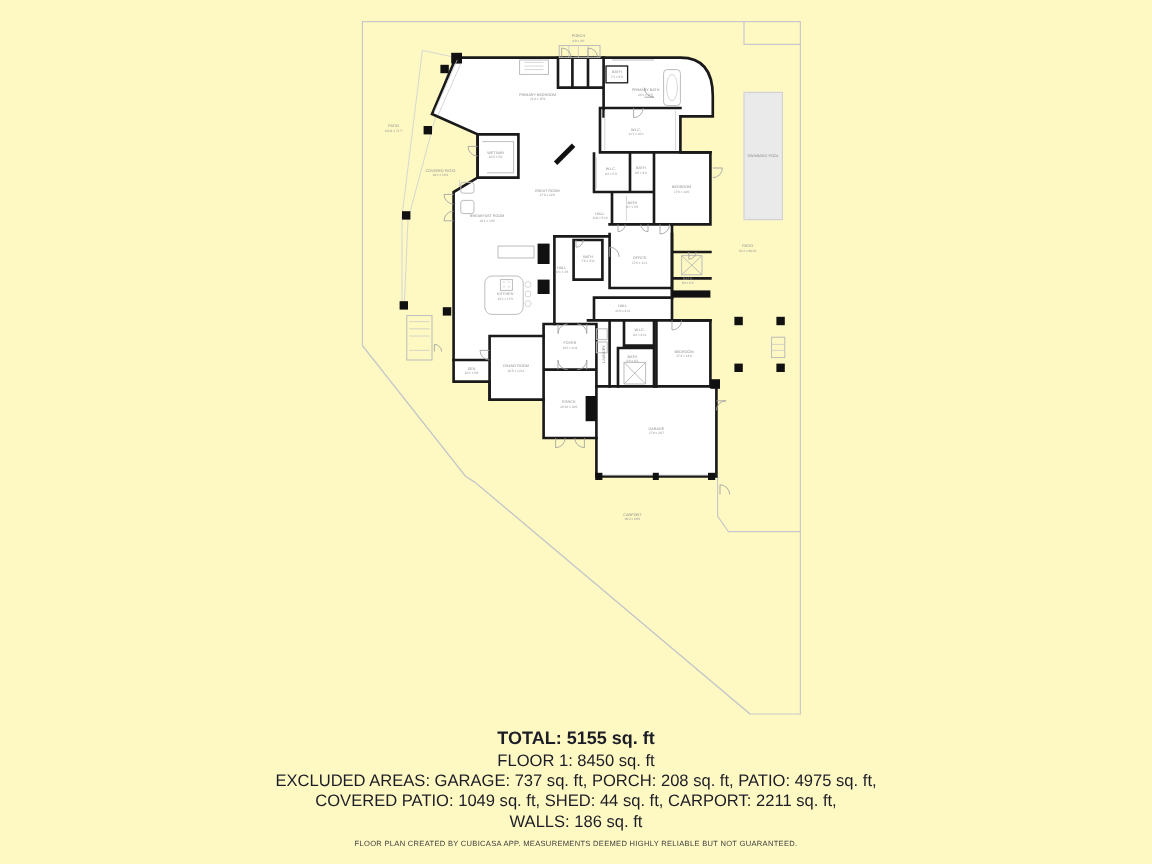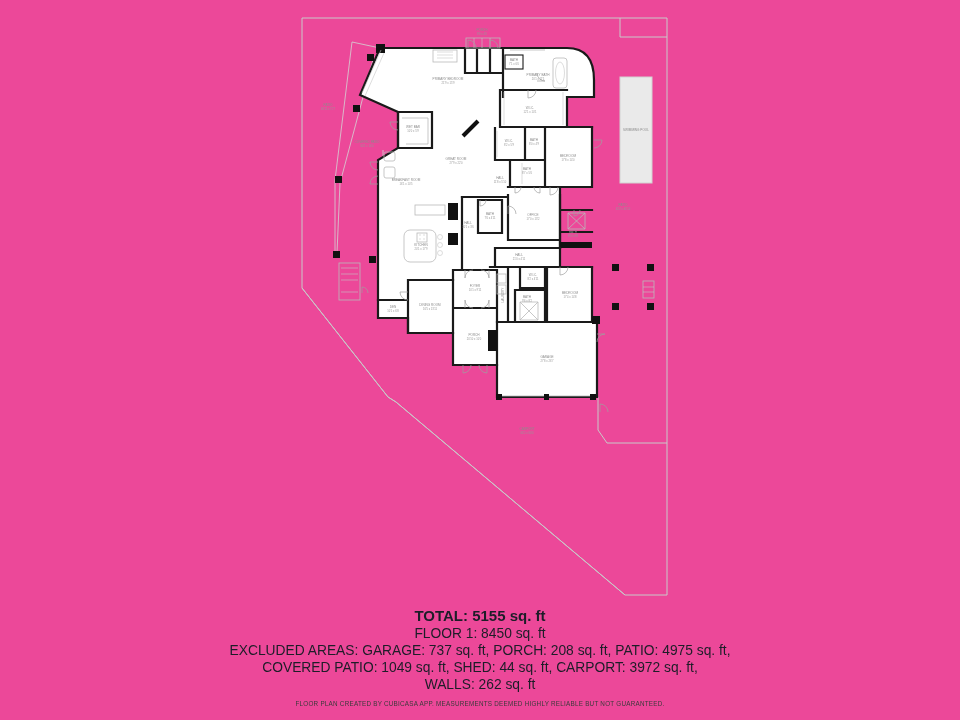--- a/index.html
+++ b/index.html
@@ -1,16 +1,16 @@
 <!DOCTYPE html>
 <html><head>
 <meta charset="utf-8">
 <style>
   html,body{margin:0;padding:0;background:#ffffff;}
-  .stage{position:relative;width:960px;height:720px;background:#ec4899;overflow:hidden;
+  .stage{position:relative;width:960px;height:720px;background:#fef9c3;overflow:hidden;
          font-family:"Liberation Sans",sans-serif;}
   .plan-svg{position:absolute;left:0;top:0;width:960px;height:720px;}
   .summary{position:absolute;top:606px;left:0;width:960px;text-align:center;
            color:#1d1d28;font-size:13.8px;line-height:17px;}
   .summary .total{font-size:15px;font-weight:bold;line-height:19px;}
   .disclaimer{position:absolute;top:700px;left:0;width:960px;text-align:center;
               color:#3a3a3a;font-size:6.3px;letter-spacing:0.25px;}
   
   .boundary{stroke:#c9c9c9;stroke-width:1;fill:none;}
   .boundary-thin{stroke:#d4d4d4;stroke-width:0.8;fill:none;}
@@ -206,18 +206,18 @@
         <text x="474" y="336" class="room-label"><tspan x="474">PORCH</tspan><tspan x="474" dy="3.6" class="dims">20'10 x 10'0</tspan></text>
         <text x="547" y="358" class="room-label"><tspan x="547">GARAGE</tspan><tspan x="547" dy="3.6" class="dims">27'8 x 26'7</tspan></text>
         <text x="527" y="430" class="room-label"><tspan x="527">CARPORT</tspan><tspan x="527" dy="3.6" class="dims">66'2 x 60'0</tspan></text>
       </g>
   </svg>
 
   <div class="summary">
     <div class="total">TOTAL: 5155 sq. ft</div>
     <div>FLOOR 1: 8450 sq. ft</div>
     <div>EXCLUDED AREAS: GARAGE: 737 sq. ft, PORCH: 208 sq. ft, PATIO: 4975 sq. ft,</div>
-    <div>COVERED PATIO: 1049 sq. ft, SHED: 44 sq. ft, CARPORT: 3972 sq. ft,</div>
-    <div>WALLS: 262 sq. ft</div>
+    <div>COVERED PATIO: 1049 sq. ft, SHED: 44 sq. ft, CARPORT: 2211 sq. ft,</div>
+    <div>WALLS: 186 sq. ft</div>
   </div>
 
   <div class="disclaimer">FLOOR PLAN CREATED BY CUBICASA APP. MEASUREMENTS DEEMED HIGHLY RELIABLE BUT NOT GUARANTEED.</div>
 </div>
 
 </body></html>

